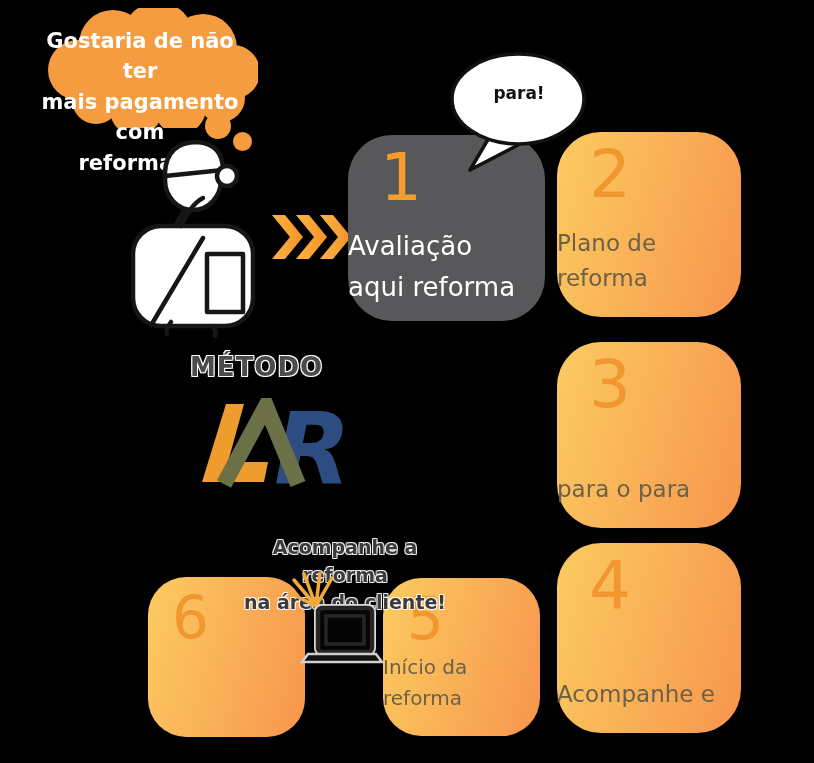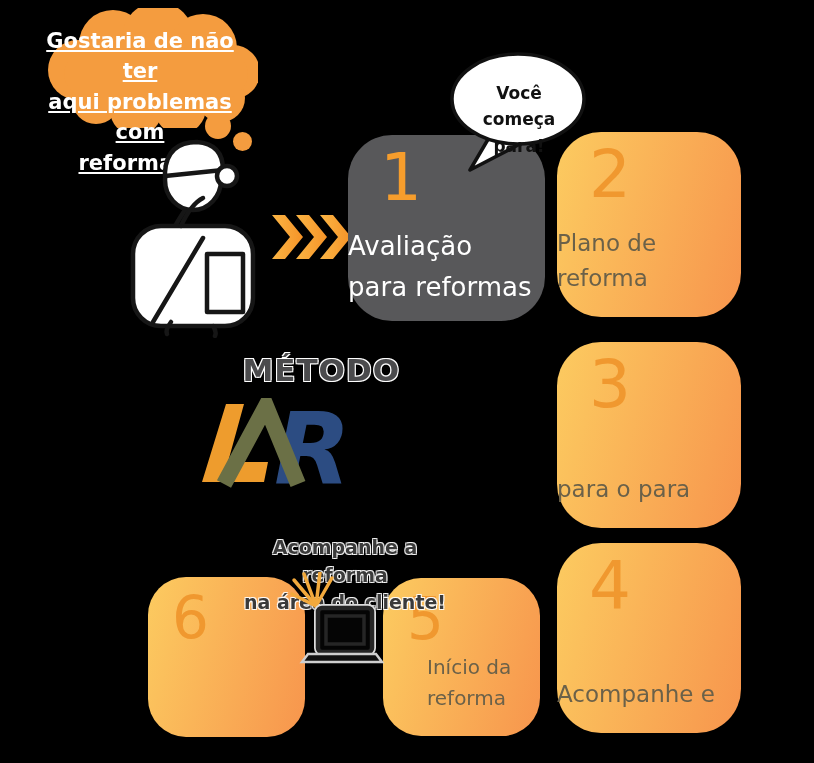--- a/index.html
+++ b/index.html
@@ -25,43 +25,43 @@
   }
   .step-label span{display:block;}
   .dark .step-label{color:#FFFFFF;font-size:26px;bottom:14px;}
   #step1{left:348px;top:135px;width:197px;height:186px;background:#58585A;}
   #step2{left:557px;top:132px;width:184px;height:185px;}
   #step3{left:557px;top:342px;width:184px;height:186px;}
   #step4{left:557px;top:543px;width:184px;height:190px;}
   #step5{left:383px;top:578px;width:157px;height:158px;border-radius:38px;}
   #step6{left:148px;top:577px;width:157px;height:160px;border-radius:38px;}
   #step5 .step-number,#step6 .step-number{font-size:58px;left:24px;top:12px;}
-  #step5 .step-label{font-size:20px;bottom:22px;padding-left:44px;}
+  #step5 .step-label{font-size:20px;bottom:22px;}
   
   .cloud-svg{position:absolute;left:28px;top:8px;}
   .cloud-text{
     position:absolute;left:40px;top:26px;width:200px;
     text-align:center;font-size:21px;font-weight:bold;line-height:1.45;
     color:#FFFFFF;
   }
-  .cloud-text span{display:block;text-decoration:underline;}
+  .cloud-text span{display:block;}
   .trail-dot{position:absolute;border-radius:50%;background:#F49C3F;}
   #trail1{left:205px;top:113px;width:26px;height:26px;}
   #trail2{left:233px;top:132px;width:19px;height:19px;}
   
   .speech-svg{position:absolute;left:450px;top:50px;z-index:6;}
   .speech-text{
     position:absolute;left:458px;top:80px;width:122px;z-index:7;
     text-align:center;font-size:17px;font-weight:bold;line-height:1.55;color:#111111;
   }
   .speech-text span{display:block;}
   
   .metodo-title{
     position:absolute;left:190px;top:352px;width:210px;
-    text-align:right;font-size:31px;font-weight:bold;letter-spacing:1px;
+    text-align:left;font-size:26px;font-weight:bold;letter-spacing:1px;
     color:#4B4B4D;
     text-shadow:-1px -1px 0 #fff,1px -1px 0 #fff,-1px 1px 0 #fff,1px 1px 0 #fff;
   }
   .lar-svg{position:absolute;left:188px;top:398px;}
   
   .client-note{
     position:absolute;left:230px;top:534px;width:230px;
     text-align:center;font-size:19px;font-weight:bold;line-height:1.45;
     color:#3A3A3A;
     text-shadow:-1px -1px 0 rgba(255,255,255,.85),1px -1px 0 rgba(255,255,255,.85),
@@ -87,21 +87,21 @@
       <circle cx="205" cy="64" r="27"></circle>
         <circle cx="193" cy="90" r="24"></circle>
       <circle cx="152" cy="100" r="26"></circle>
         <circle cx="108" cy="102" r="26"></circle>
       <circle cx="68" cy="92" r="24"></circle>
       <ellipse cx="128" cy="66" rx="92" ry="42"></ellipse>
     </g>
   </svg>
   <div class="cloud-text">
     <span>Gostaria de não ter</span>
-    <span>aqui problemas com</span>
+    <span>mais pagamento com</span>
     <span>reformas..</span>
   </div>
   <div class="trail-dot" id="trail1"></div>
   <div class="trail-dot" id="trail2"></div>
 
   <svg class="person-svg" width="160" height="212" viewBox="0 0 160 212">
     <g stroke="#161616" stroke-width="4.5" stroke-linecap="round" stroke-linejoin="round">
       <ellipse cx="78" cy="54" rx="28" ry="30" fill="#FFFFFF"></ellipse>
       <path d="M 50 46 Q 52 16 82 16 Q 108 18 108 44 L 50 50 Z" fill="#FFFFFF"></path>
       <circle cx="112" cy="50" r="10" fill="#FFFFFF"></circle>
@@ -126,21 +126,21 @@
       <path d="M0 1 L13 1 L31 23 L13 45 L0 45 L18 23 Z"></path>
       <path d="M24 1 L37 1 L55 23 L37 45 L24 45 L42 23 Z"></path>
       <path d="M48 1 L61 1 L79 23 L61 45 L48 45 L66 23 Z"></path>
     </g>
   </svg>
 
   <div class="step-box dark" id="step1">
     <div class="step-number">1</div>
     <div class="step-label">
       <span>Avaliação</span>
-      <span>para reformas</span>
+      <span>aqui reforma</span>
     </div>
   </div>
 
   <div class="step-box orange" id="step2">
     <div class="step-number">2</div>
     <div class="step-label">
       <span>Plano de</span>
       <span>reforma</span>
     </div>
   </div>
@@ -169,21 +169,20 @@
 
   <div class="step-box orange" id="step6">
     <div class="step-number">6</div>
   </div>
 
   <svg class="speech-svg" width="145" height="128" viewBox="0 0 145 128">
     <path d="M 40 86 L 20 120 L 70 94 Z" fill="#FFFFFF" stroke="#111111" stroke-width="3.5" stroke-linejoin="round"></path>
     <ellipse cx="68" cy="49" rx="66" ry="45" fill="#FFFFFF" stroke="#111111" stroke-width="3.5"></ellipse>
   </svg>
   <div class="speech-text">
-    <span>Você começa</span>
     <span>para!</span>
   </div>
 
   <div class="metodo-title">MÉTODO</div>
   <svg class="lar-svg" width="170" height="108" viewBox="0 0 170 108">
     <polygon points="38,6 56,6 40,64 80,64 76,84 14,84" fill="#EE9C2D"></polygon>
     <text x="86" y="86" font-family="DejaVu Sans, sans-serif" font-size="100" font-weight="bold" font-style="italic" fill="#2C4C82">R</text>
     <path d="M 36 86 L 78 8 L 110 86" fill="none" stroke="#6B7046" stroke-width="16" stroke-linejoin="miter"></path>
   </svg>
 

